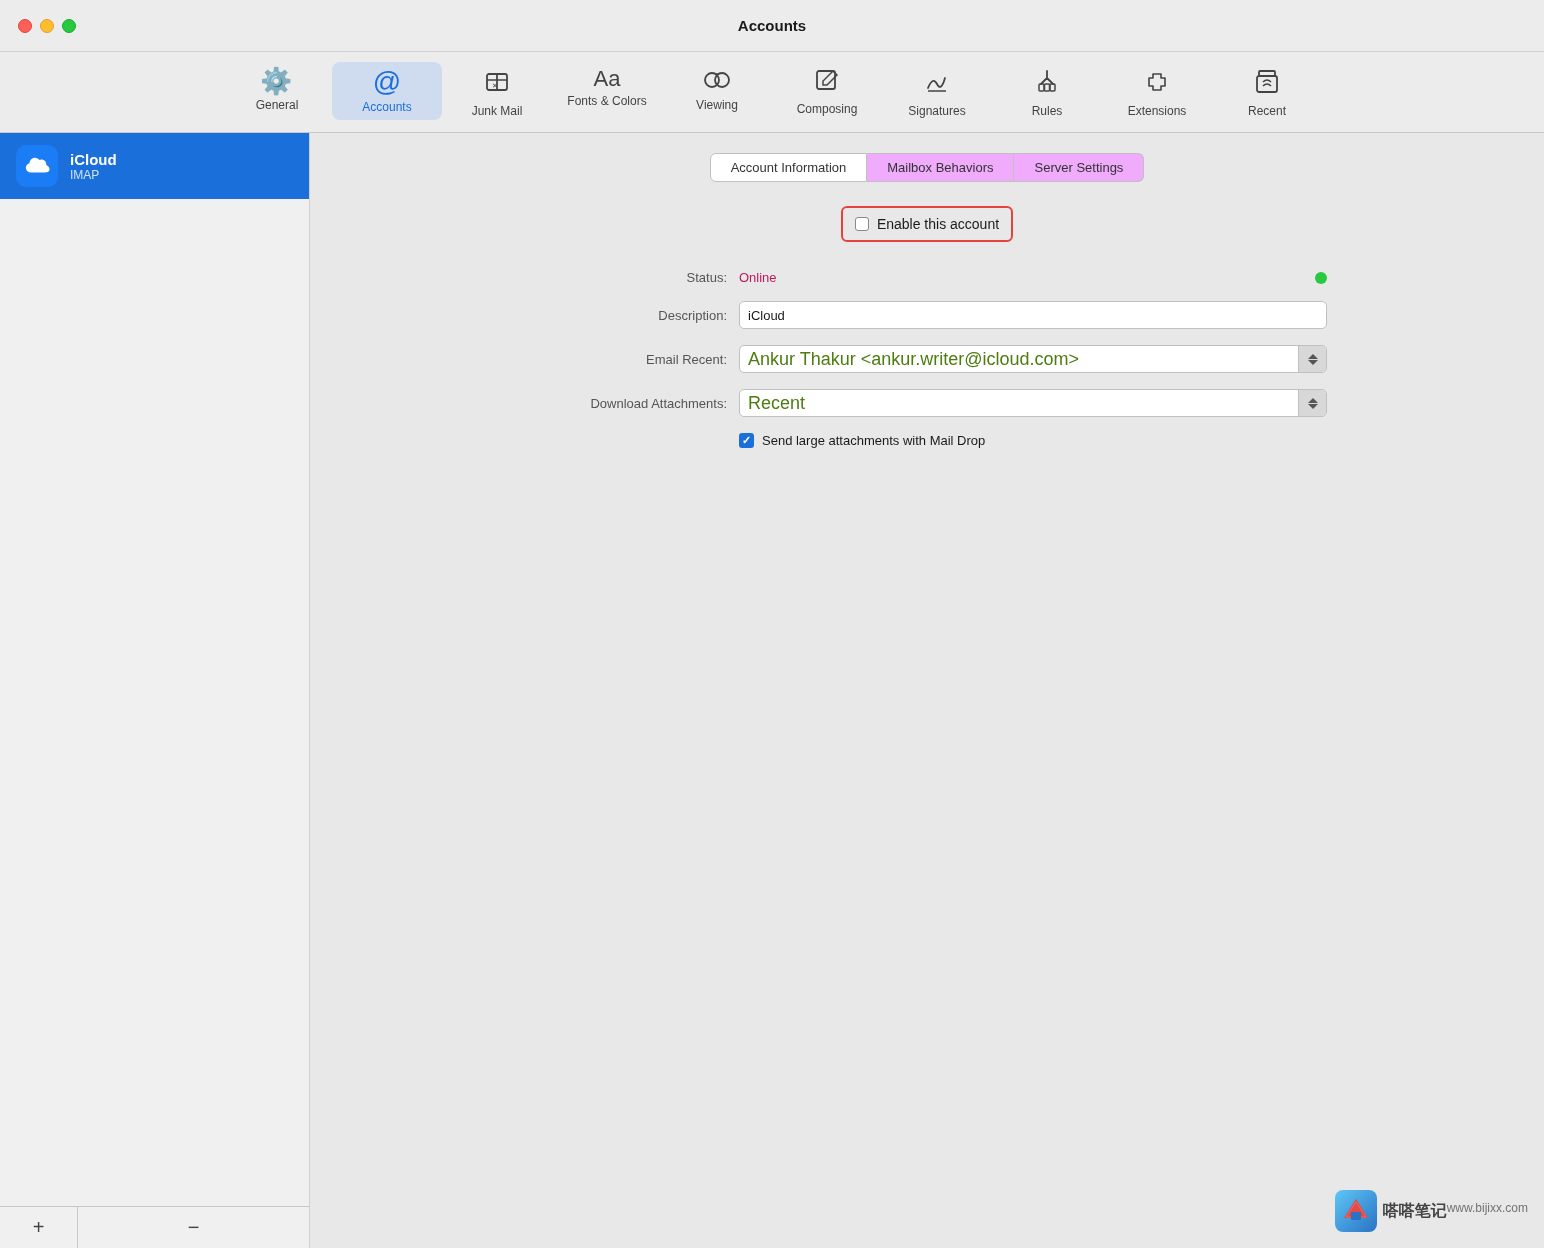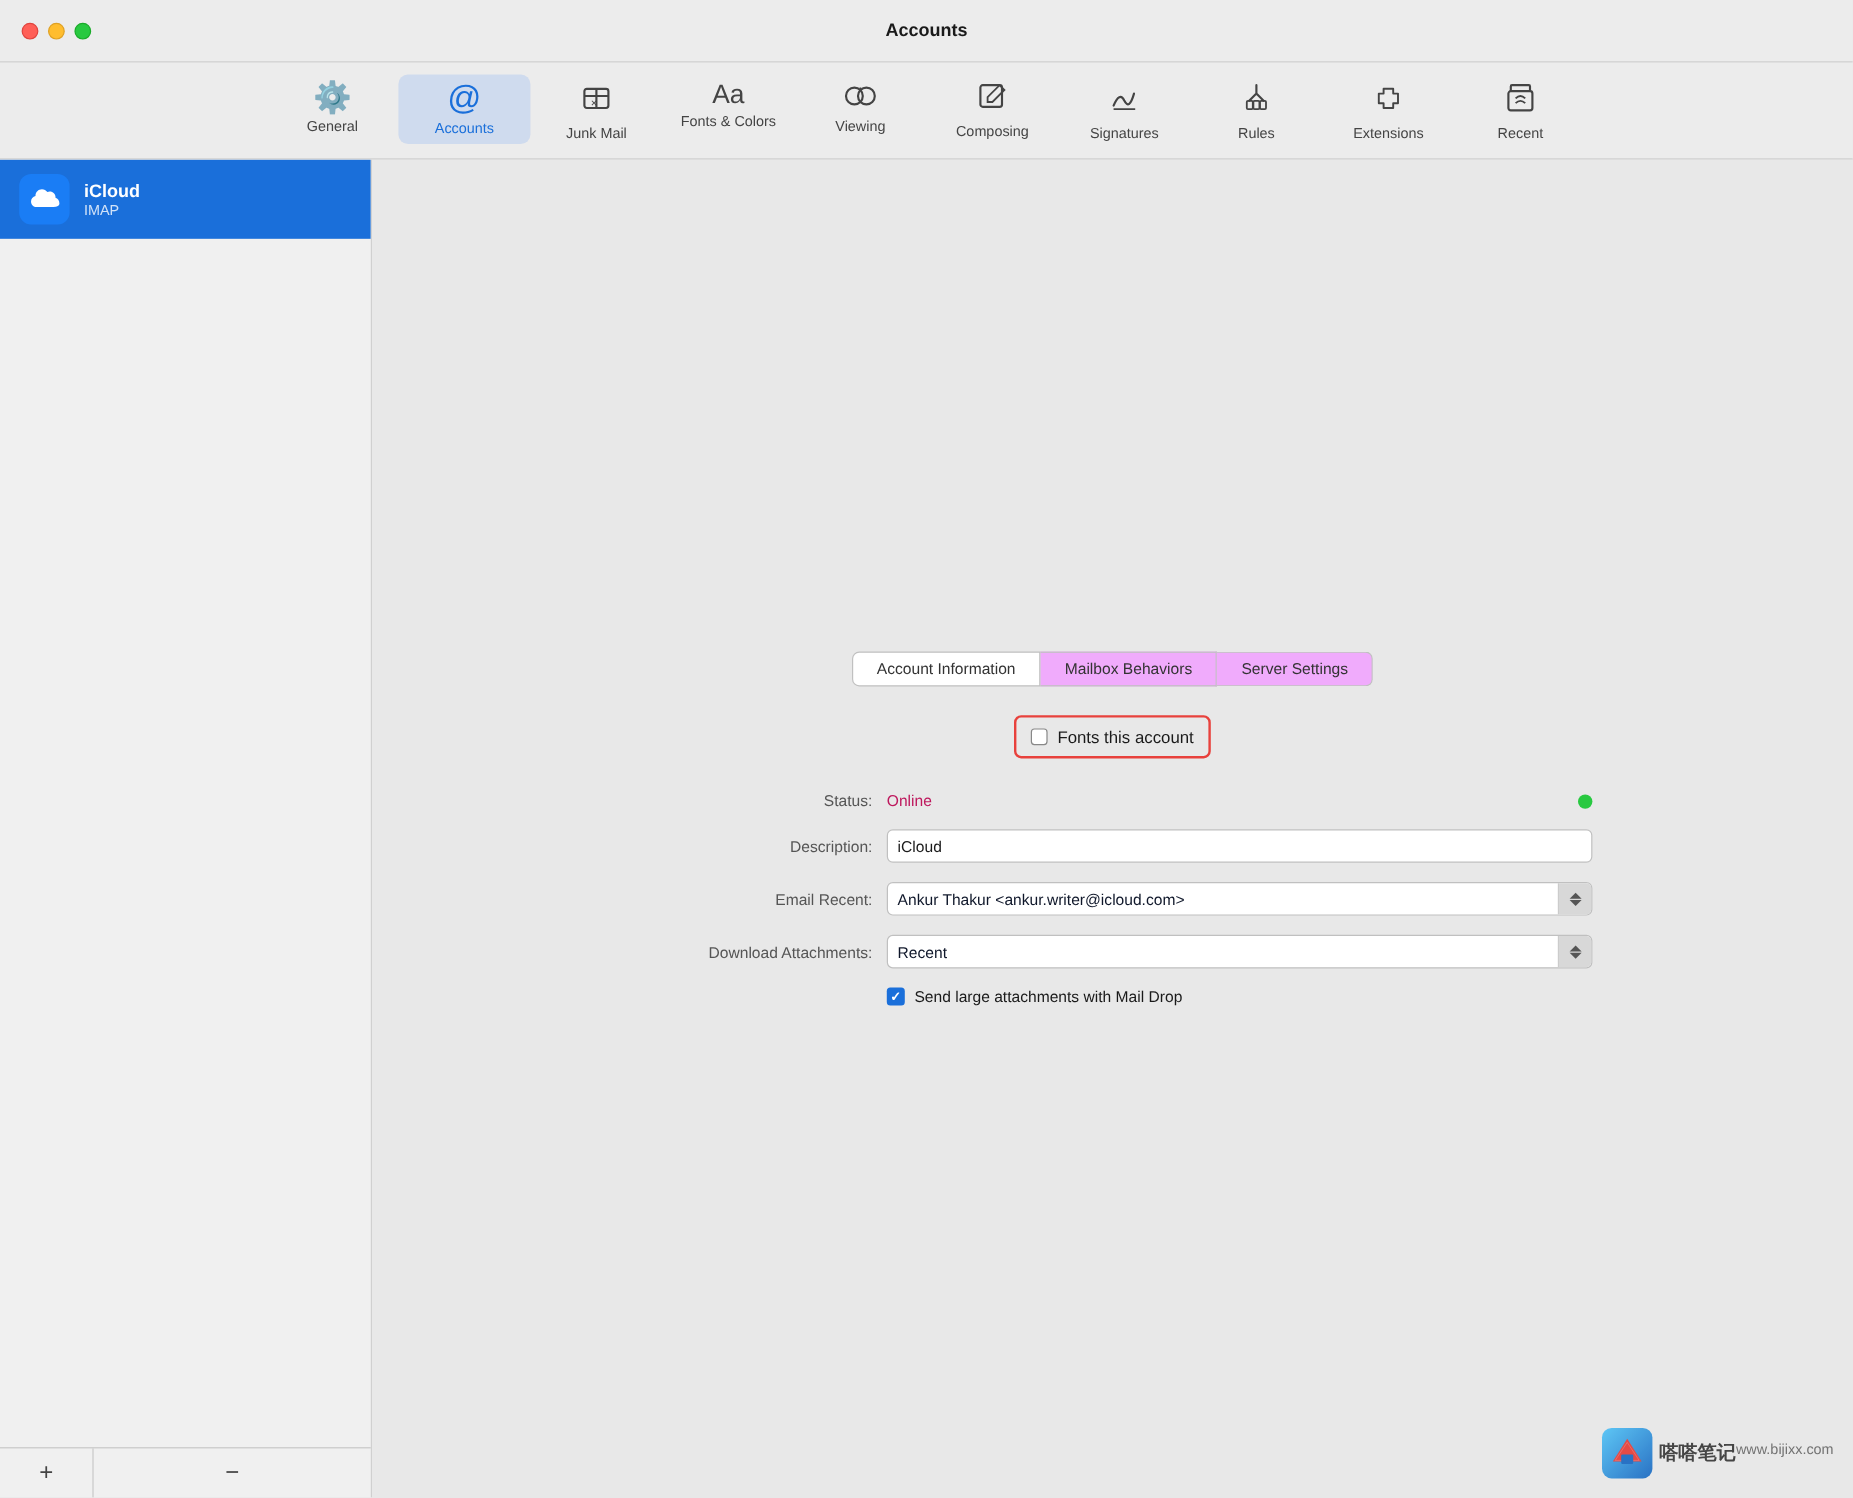--- a/index.html
+++ b/index.html
@@ -160,21 +160,20 @@
     .sidebar-btn + .sidebar-btn { border-left: 1px solid #c8c8c8; flex: 3; }
 
     
     .right-panel {
       flex: 1;
       background: #e8e8e8;
       display: flex;
       flex-direction: column;
       align-items: center;
       padding: 20px 30px;
-      justify-content: center;
     }
 
     
     .tab-bar {
       display: flex;
       gap: 0;
       margin-bottom: 24px;
     }
     .tab-btn {
       padding: 6px 20px;
@@ -269,22 +268,22 @@
       font-size: 13px;
       color: #1a1a1a;
     }
     .field-select {
       flex: 1;
       height: 28px;
       border: 1px solid #c0c0c0;
       border-radius: 5px;
       background: white;
       padding: 0 8px;
-      font-size: 13px;
-      color: #0f172a;
+      font-size: 18px;
+      color: #4d7c0f;
       display: flex;
       align-items: center;
       justify-content: space-between;
       position: relative;
     }
     .field-select-text { flex: 1; }
     .field-select-arrow {
       width: 28px;
       height: 100%;
       background: #d8d8d8;
@@ -512,21 +511,21 @@
       <button class="tab-btn active">Account Information</button>
       <button class="tab-btn">Mailbox Behaviors</button>
       <button class="tab-btn">Server Settings</button>
     </div>
 
     <div class="content-area">
 
       <div style="display:flex; justify-content:center; margin-bottom:8px;">
         <div class="enable-row">
           <div class="enable-checkbox"></div>
-          <span class="enable-label">Fonts this account</span>
+          <span class="enable-label">Enable this account</span>
         </div>
       </div>
 
       <div class="field-row">
         <div class="field-label">Status:</div>
         <div style="display:flex; align-items:center; gap:8px; flex:1;">
           <span class="form-value">Online</span>
           <div class="status-dot"></div>
         </div>
       </div>

